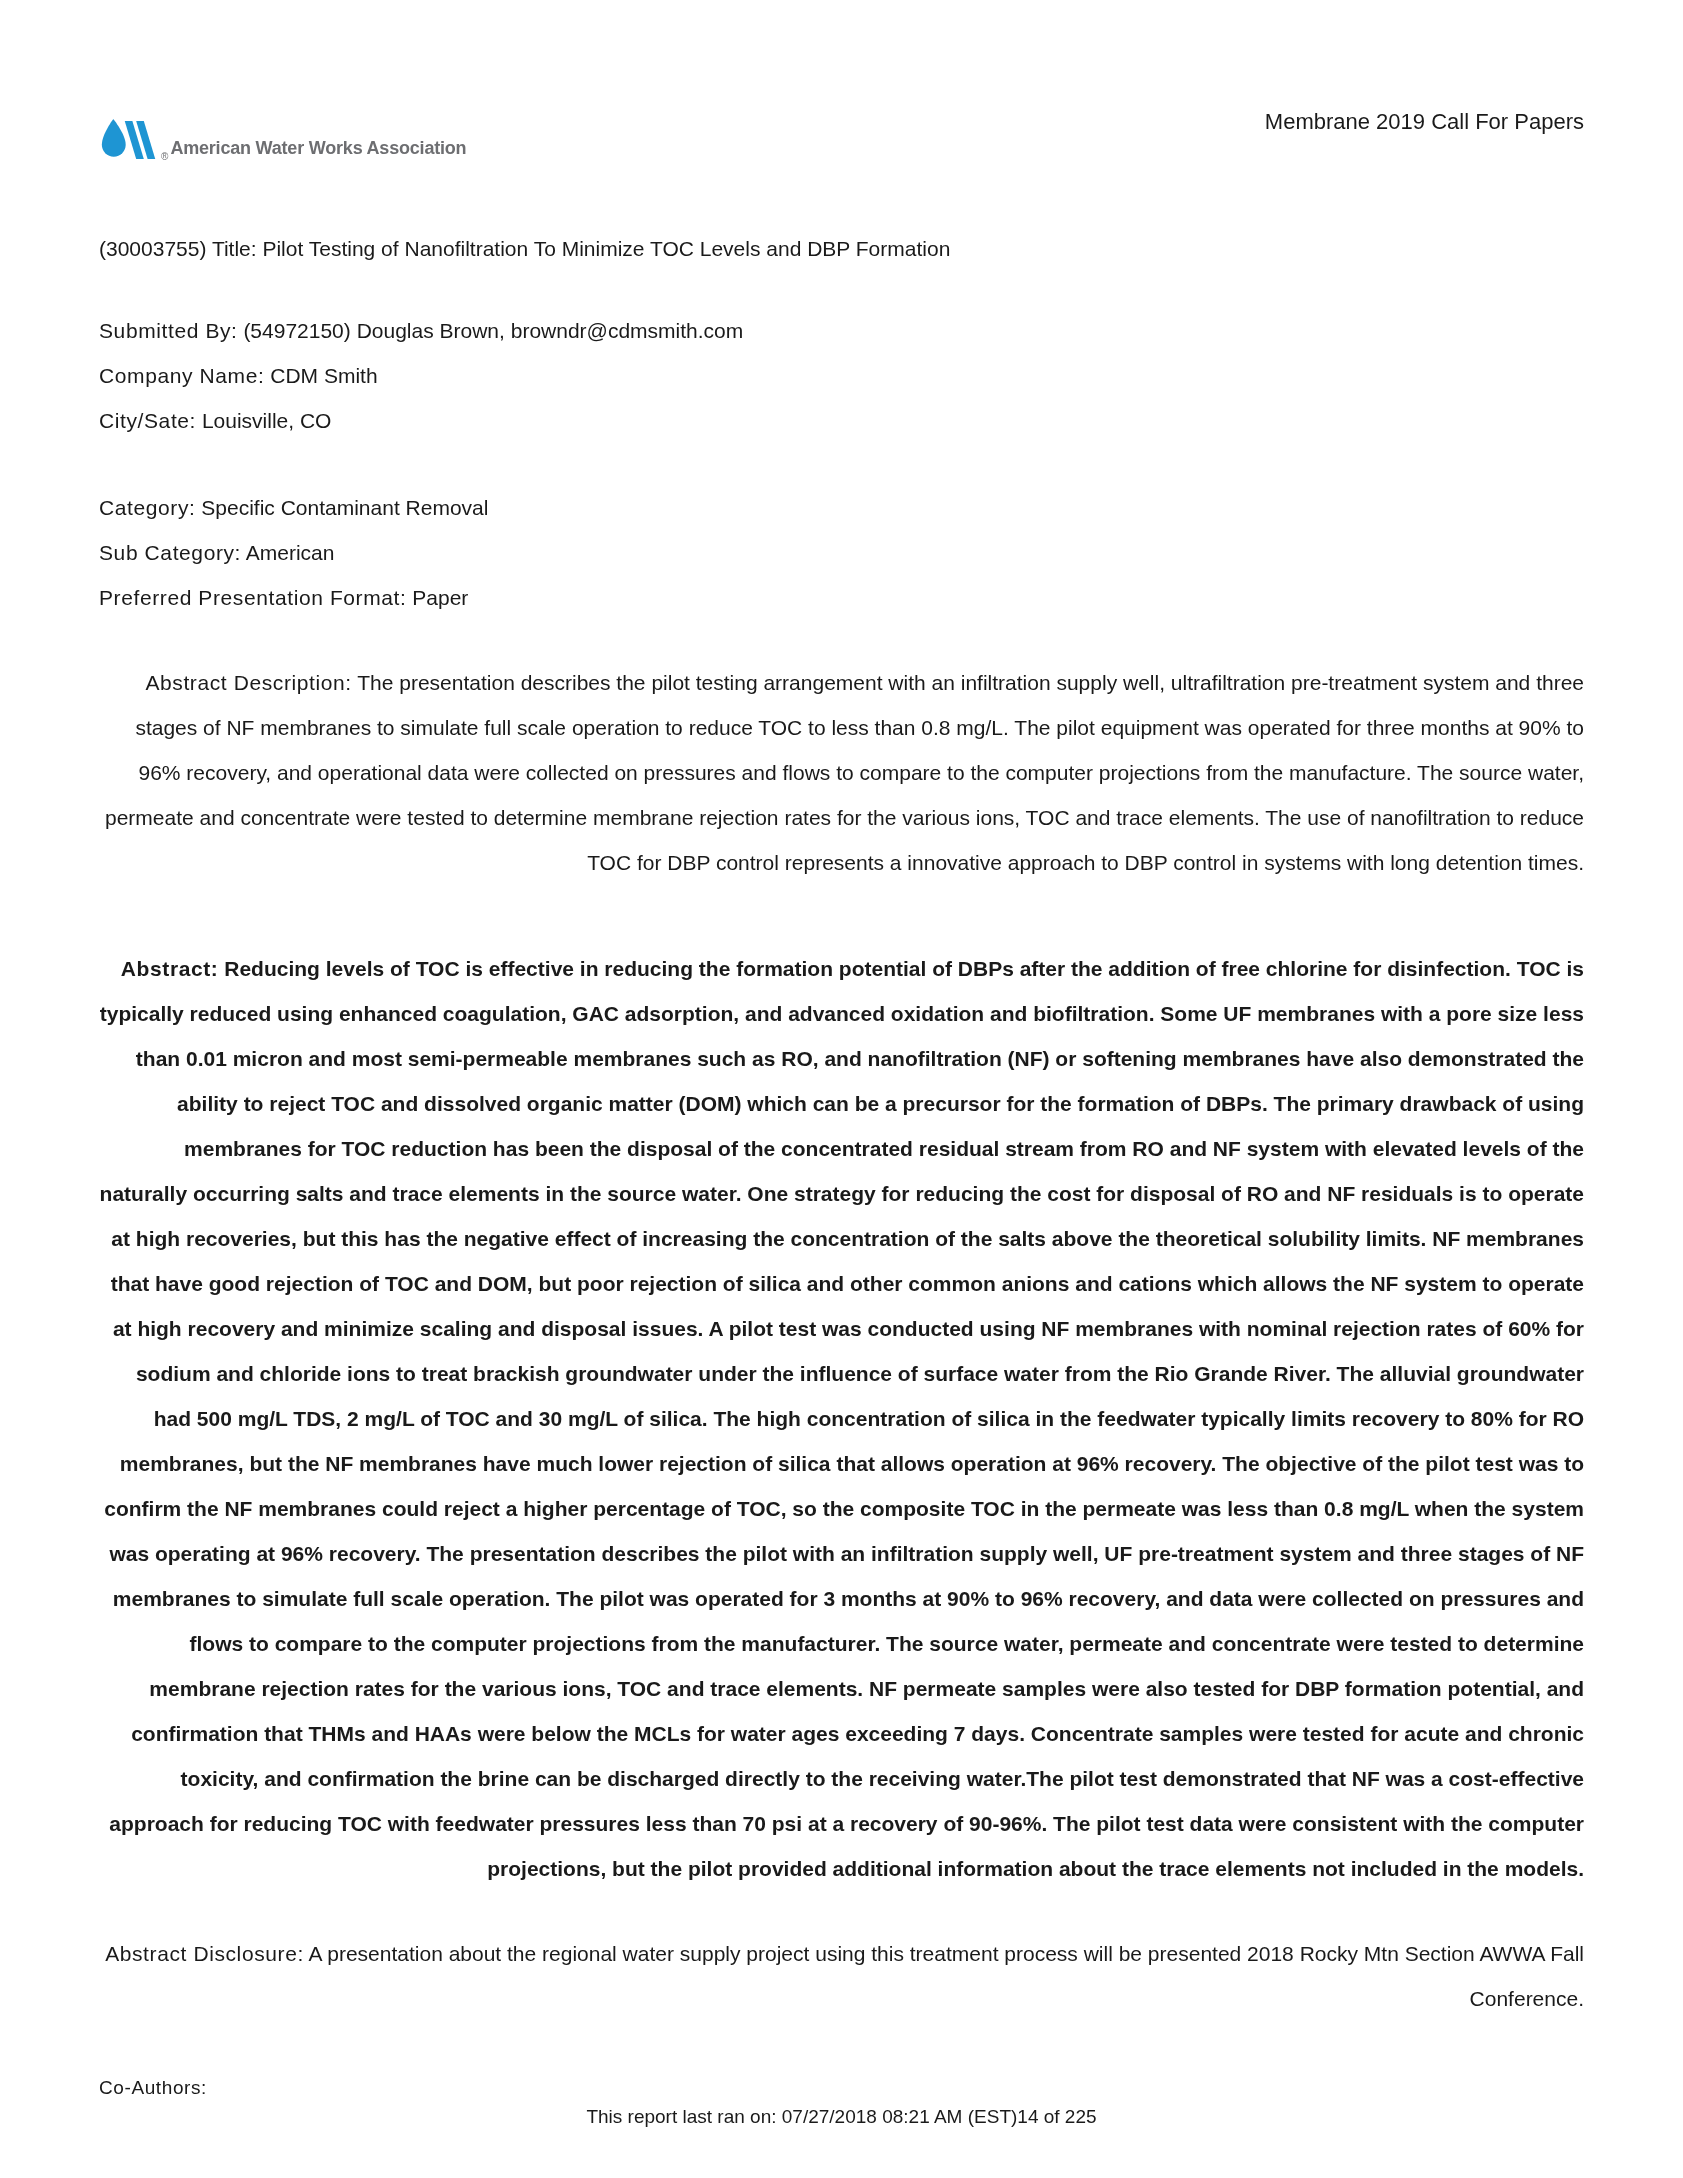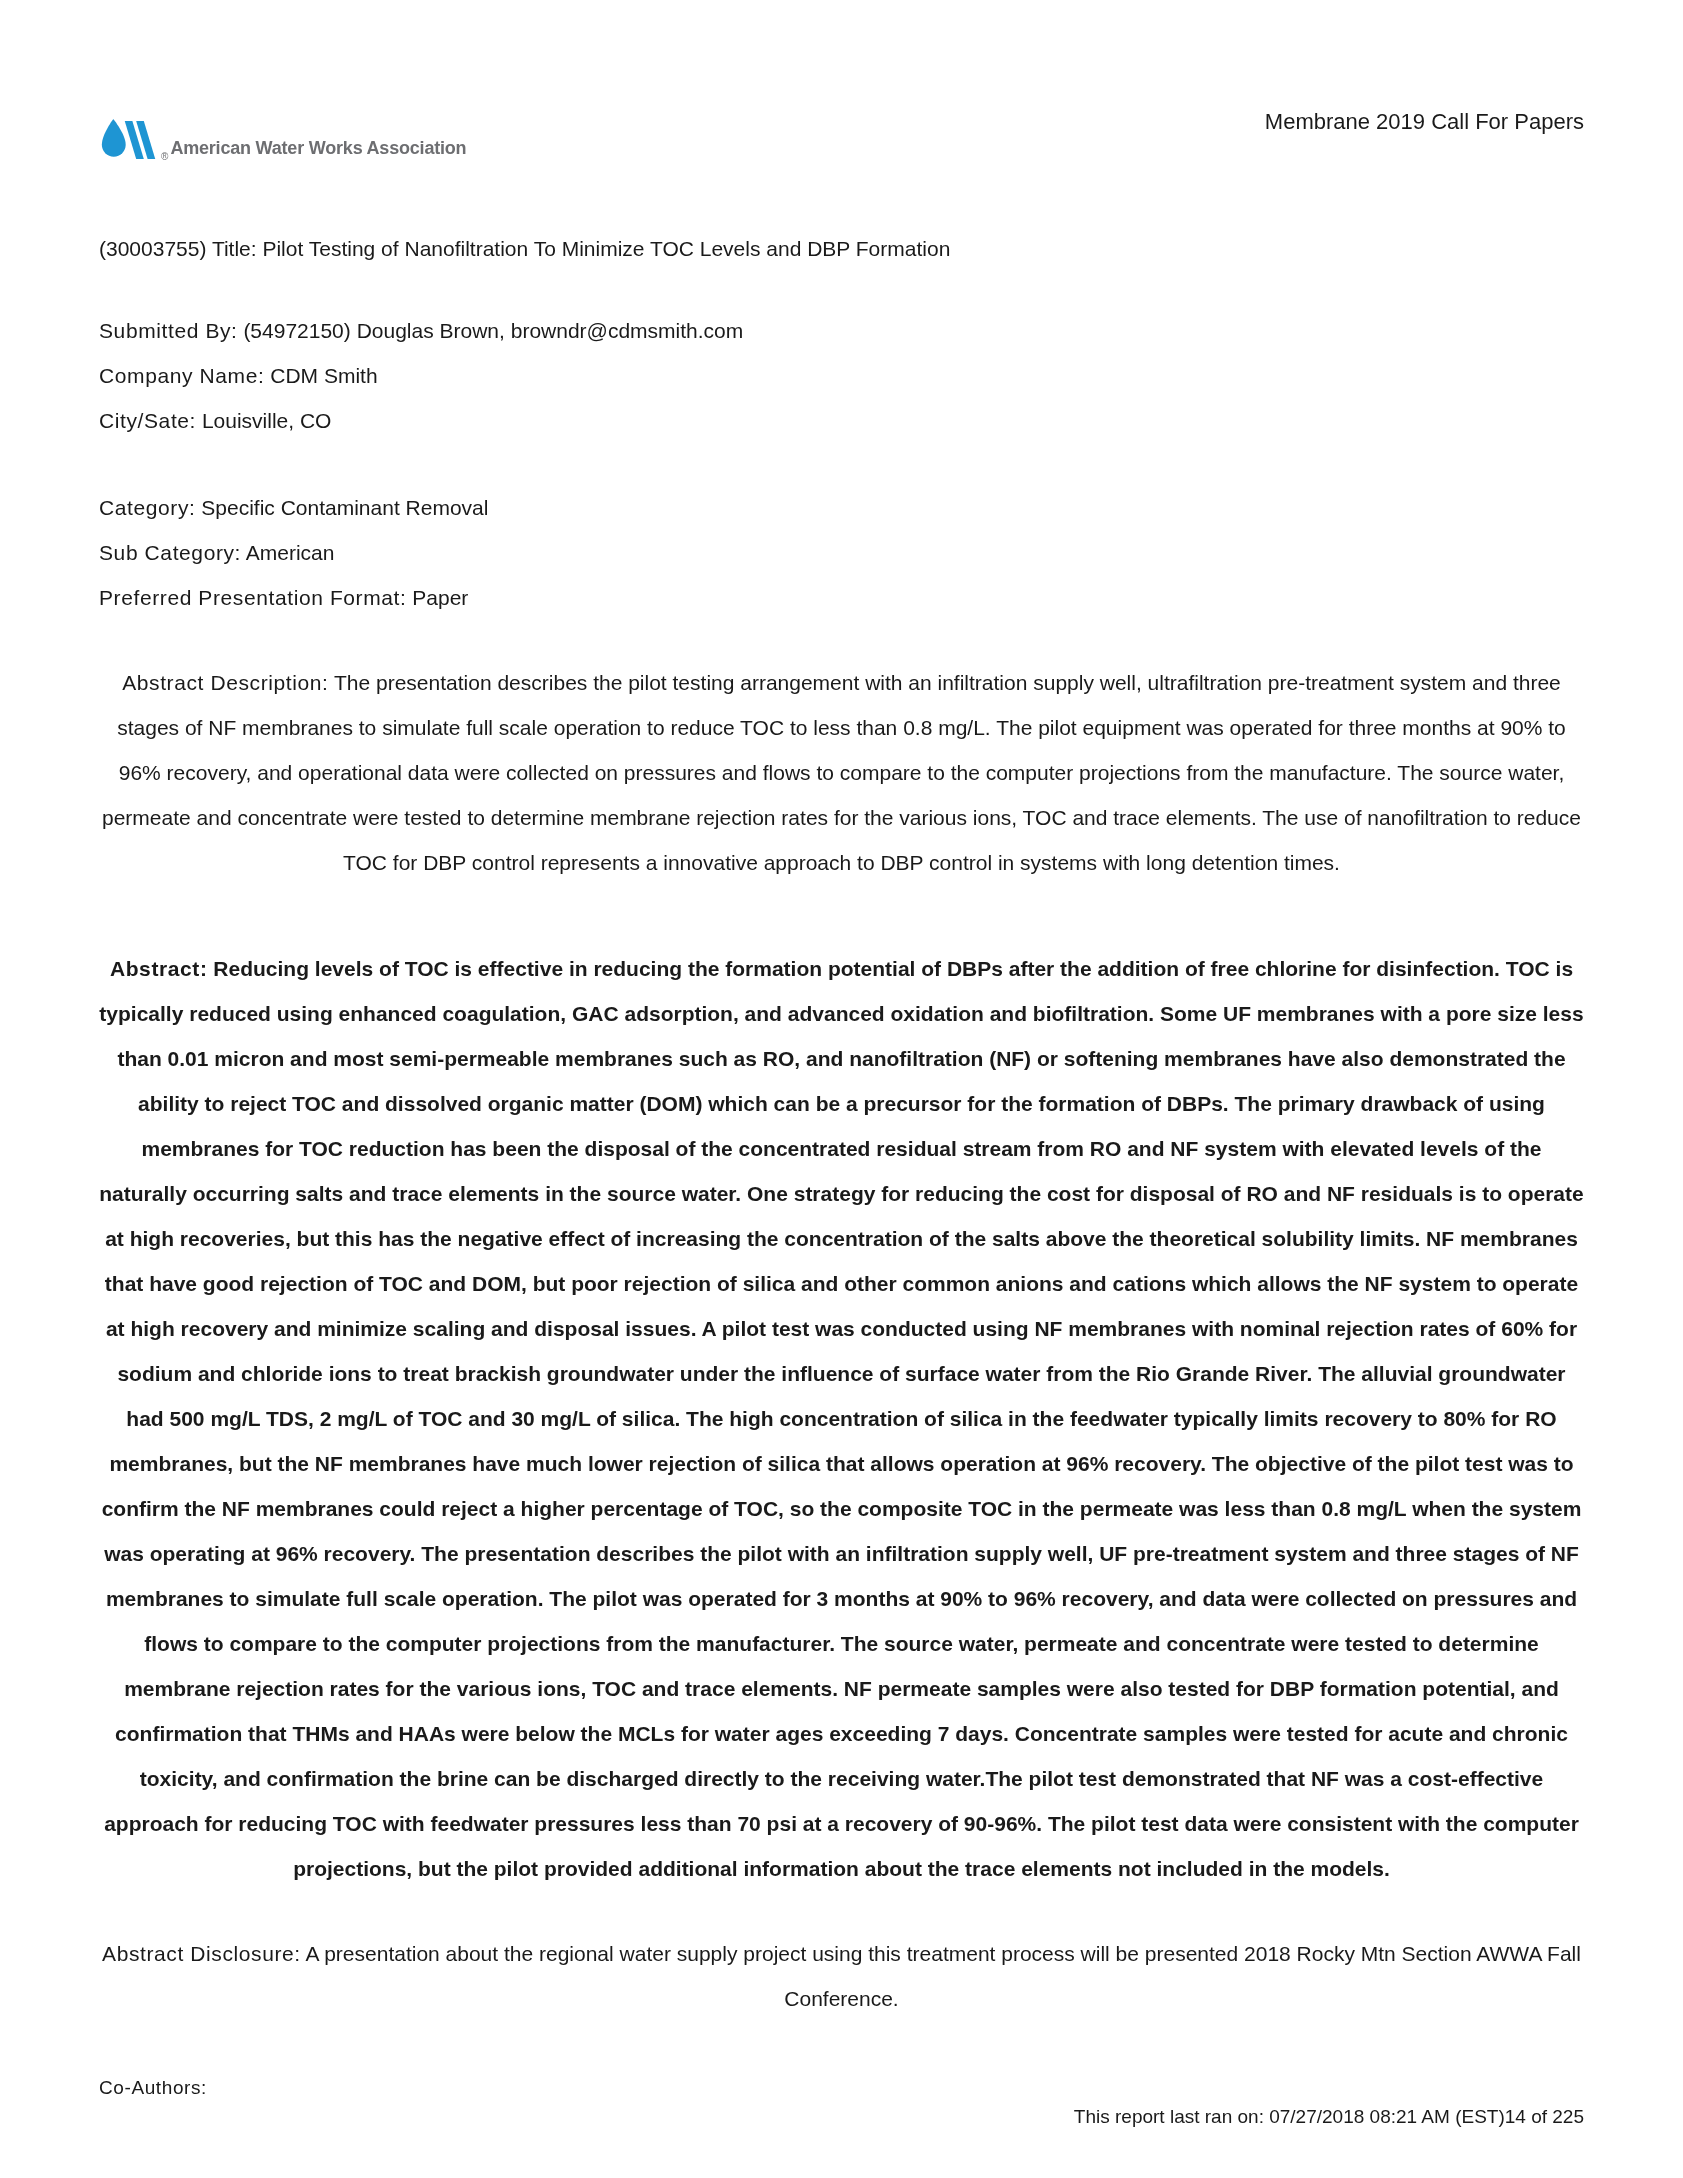--- a/index.html
+++ b/index.html
@@ -56,38 +56,38 @@
     font-size:21px;
     line-height:30px;
   }
   .lbl{letter-spacing:0.6px;}
   .meta{margin-top:44px;}
   .row{font-size:21px;line-height:45px;}
   .classification{margin-top:42px;}
   .para{
     font-size:21px;
     line-height:45px;
-    text-align:center;
+    text-align:right;
   }
   .para-ad{margin-top:40px;}
   .para-abs{margin-top:61px;font-weight:bold;}
   .para-disc{margin-top:40px;}
   .coauthors{
     margin-top:44px;
     font-size:19px;
     line-height:45px;
   }
   
   .foot{
     position:absolute;
     left:99px;
     right:99px;
     top:2105px;
     display:flex;
-    justify-content:flex-end;
+    justify-content:center;
     font-size:19px;
     line-height:24px;
   }
 </style>
 </head>
 <body>
 
 <div class="page">
 
   <header class="top">

